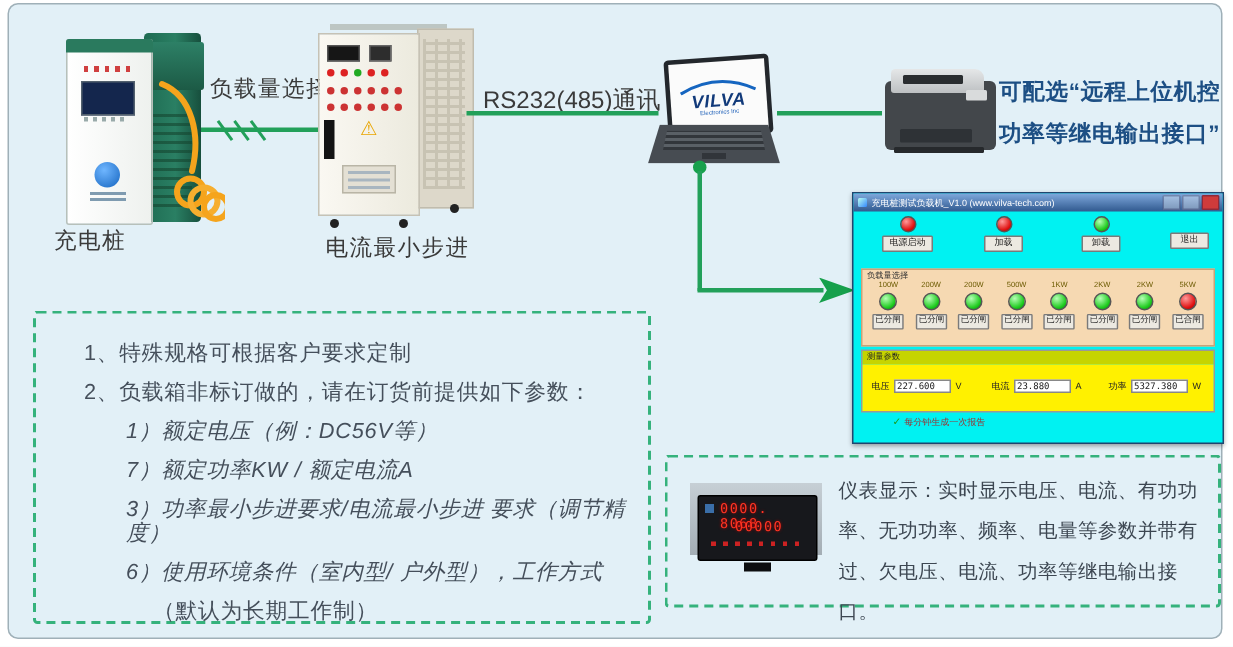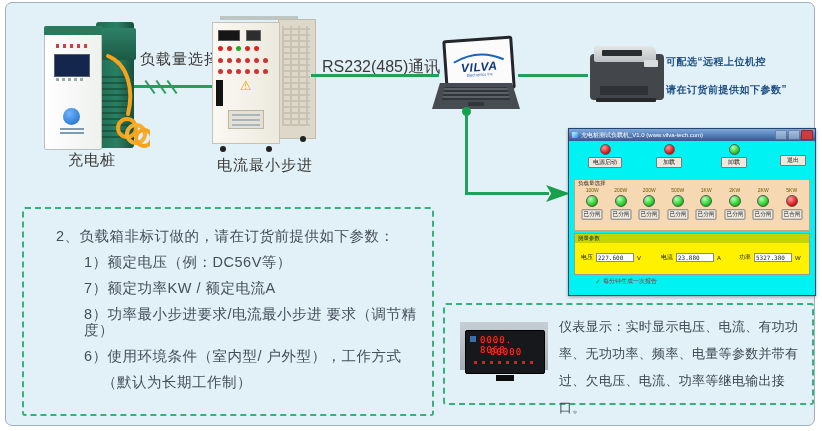--- a/index.html
+++ b/index.html
@@ -75,27 +75,27 @@
   .printer{position:absolute;left:588px;top:42px;width:80px;height:64px;}
   .printer .body{position:absolute;left:2px;top:12px;width:74px;height:46px;background:#43474b;border-radius:4px;}
   .printer .lid{position:absolute;left:6px;top:4px;width:62px;height:16px;border-radius:3px 6px 2px 2px;
       background:linear-gradient(180deg,#e5e7e8,#bdc0c2);}
   .printer .slot{position:absolute;left:14px;top:8px;width:40px;height:6px;background:#2a2d30;border-radius:1px;}
   .printer .panel{position:absolute;left:56px;top:18px;width:14px;height:7px;background:#d9dbdc;border-radius:1px;}
   .printer .tray{position:absolute;left:12px;top:44px;width:48px;height:9px;background:#2e3236;border-radius:1px;}
   .printer .foot{position:absolute;left:8px;top:56px;width:60px;height:4px;background:#26292c;border-radius:1px;}
 
   
-  .pnote{position:absolute;left:666px;top:48px;width:154px;font-size:10px;line-height:28px;
+  .pnote{position:absolute;left:666px;top:48px;width:154px;font-size:15px;line-height:28px;
       color:#1d4f84;font-weight:bold;letter-spacing:.5px;}
   .notesbox{position:absolute;left:22px;top:207px;width:408px;height:205px;
       border:2px dashed #35b27c;border-radius:3px;}
   .notesbox .inner{position:absolute;left:18px;top:19px;font-size:14.5px;color:#454f5b;}
   .notesbox .ln{margin-bottom:10px;line-height:16px;letter-spacing:.5px;}
-  .ind0{padding-left:14px;} .ind1{padding-left:42px;} .ind2{padding-left:60px;}
+  .ind0{padding-left:14px;} .ind1{padding-left:42px;font-style:italic;} .ind2{padding-left:60px;}
 
   
   .win{position:absolute;left:568px;top:128px;width:246px;height:166px;border:1px solid #20456f;
       box-shadow:0 1px 3px rgba(0,0,0,.35);background:#00f2f2;}
   .titlebar{position:relative;height:12px;background:linear-gradient(180deg,#7fa9dd,#4a76ad 45%,#2c5astable 100%);
       background:linear-gradient(180deg,#7fa9dd,#30598f);display:flex;align-items:center;}
   .titlebar .ticon{width:6px;height:6px;background:linear-gradient(135deg,#bfe,#38f);margin:0 3px 0 3px;border-radius:1px;}
   .titlebar .ttext{font-size:6px;color:#fff;white-space:nowrap;overflow:hidden;flex:1;}
   .wbtns{display:flex;gap:1px;margin-right:2px;}
   .wbtn{width:10px;height:8px;border-radius:1px;background:rgba(255,255,255,.35);border:1px solid rgba(0,0,50,.3);}
@@ -163,21 +163,21 @@
     <div class="btnrow2"></div>
     <div class="logo"></div>
     <div class="logotxt"></div>
     <svg class="abs" style="left:58px;top:26px;" width="56" height="116" viewBox="0 0 56 116">
       <path d="M14 14 C34 22 40 48 34 72" stroke="#f5a41c" stroke-width="4" fill="none" stroke-linecap="round"></path>
       <circle cx="33" cy="86" r="9" stroke="#f5a41c" stroke-width="4" fill="none"></circle>
       <circle cx="42" cy="92" r="9" stroke="#f6ae2e" stroke-width="4" fill="none"></circle>
       <circle cx="50" cy="96" r="8" stroke="#f5a41c" stroke-width="4" fill="none"></circle>
     </svg>
   </div>
-  <div class="lbl" style="left:36px;top:151px;width:112px;text-align:center;font-size:15px;">充电桩</div>
+  <div class="lbl" style="left:36px;top:151px;width:112px;text-align:left;font-size:15px;">充电桩</div>
 
   <div class="lbl" style="left:140px;top:50px;font-size:15px;">负载量选择</div>
   <div class="gline" style="left:134px;top:85px;width:78px;height:2.5px;"></div>
   <span class="slash" style="left:149px;top:79px;"></span>
   <span class="slash" style="left:160px;top:79px;"></span>
   <span class="slash" style="left:171px;top:79px;"></span>
 
   <div class="loadbox">
     <div class="modelbar"></div>
     <div class="side"></div>
@@ -245,21 +245,21 @@
     <div class="body"></div>
     <div class="lid"></div>
     <div class="slot"></div>
     <div class="panel"></div>
     <div class="tray"></div>
     <div class="foot"></div>
   </div>
 
   <div class="pnote">
     <div>可配选“远程上位机控</div>
-    <div>请在订货前提供如下参数”</div>
+    <div>功率等继电输出接口”</div>
   </div>
 
   <div class="gdot" style="left:462px;top:107px;"></div>
   <div class="gline" style="left:465px;top:114px;width:3px;height:80px;"></div>
   <div class="gline" style="left:465px;top:192px;width:84px;height:3px;"></div>
   <div class="garrow" style="left:546px;top:185px;"></div>
 
   <div class="win">
     <div class="titlebar">
       <span class="ticon"></span>
@@ -357,24 +357,25 @@
 
       <div class="chkrow">
         <span class="chk">✓</span>
         <span class="chktext">每分钟生成一次报告</span>
       </div>
     </div>
   </div>
 
   <div class="notesbox">
     <div class="inner">
+      <div class="ln ind0">1、特殊规格可根据客户要求定制</div>
       <div class="ln ind0">2、负载箱非标订做的，请在订货前提供如下参数：</div>
       <div class="ln ind1">1）额定电压（例：DC56V等）</div>
       <div class="ln ind1">7）额定功率KW / 额定电流A</div>
-      <div class="ln ind1">8）功率最小步进要求/电流最小步进 要求（调节精度）</div>
+      <div class="ln ind1">3）功率最小步进要求/电流最小步进 要求（调节精度）</div>
       <div class="ln ind1">6）使用环境条件（室内型/ 户外型），工作方式</div>
       <div class="ln ind2">（默认为长期工作制）</div>
     </div>
   </div>
 
   <div class="meterbox">
     <div class="photo">
       <div class="meter">
         <span class="chip"></span>
         <div class="d1">0000. 8068</div>

